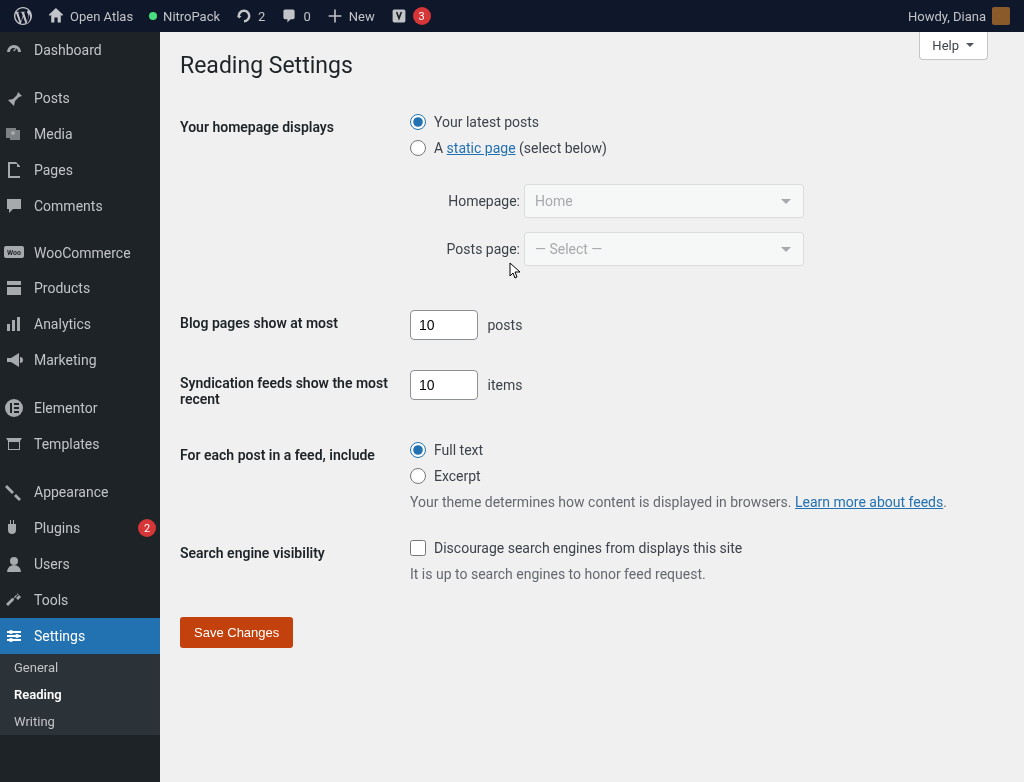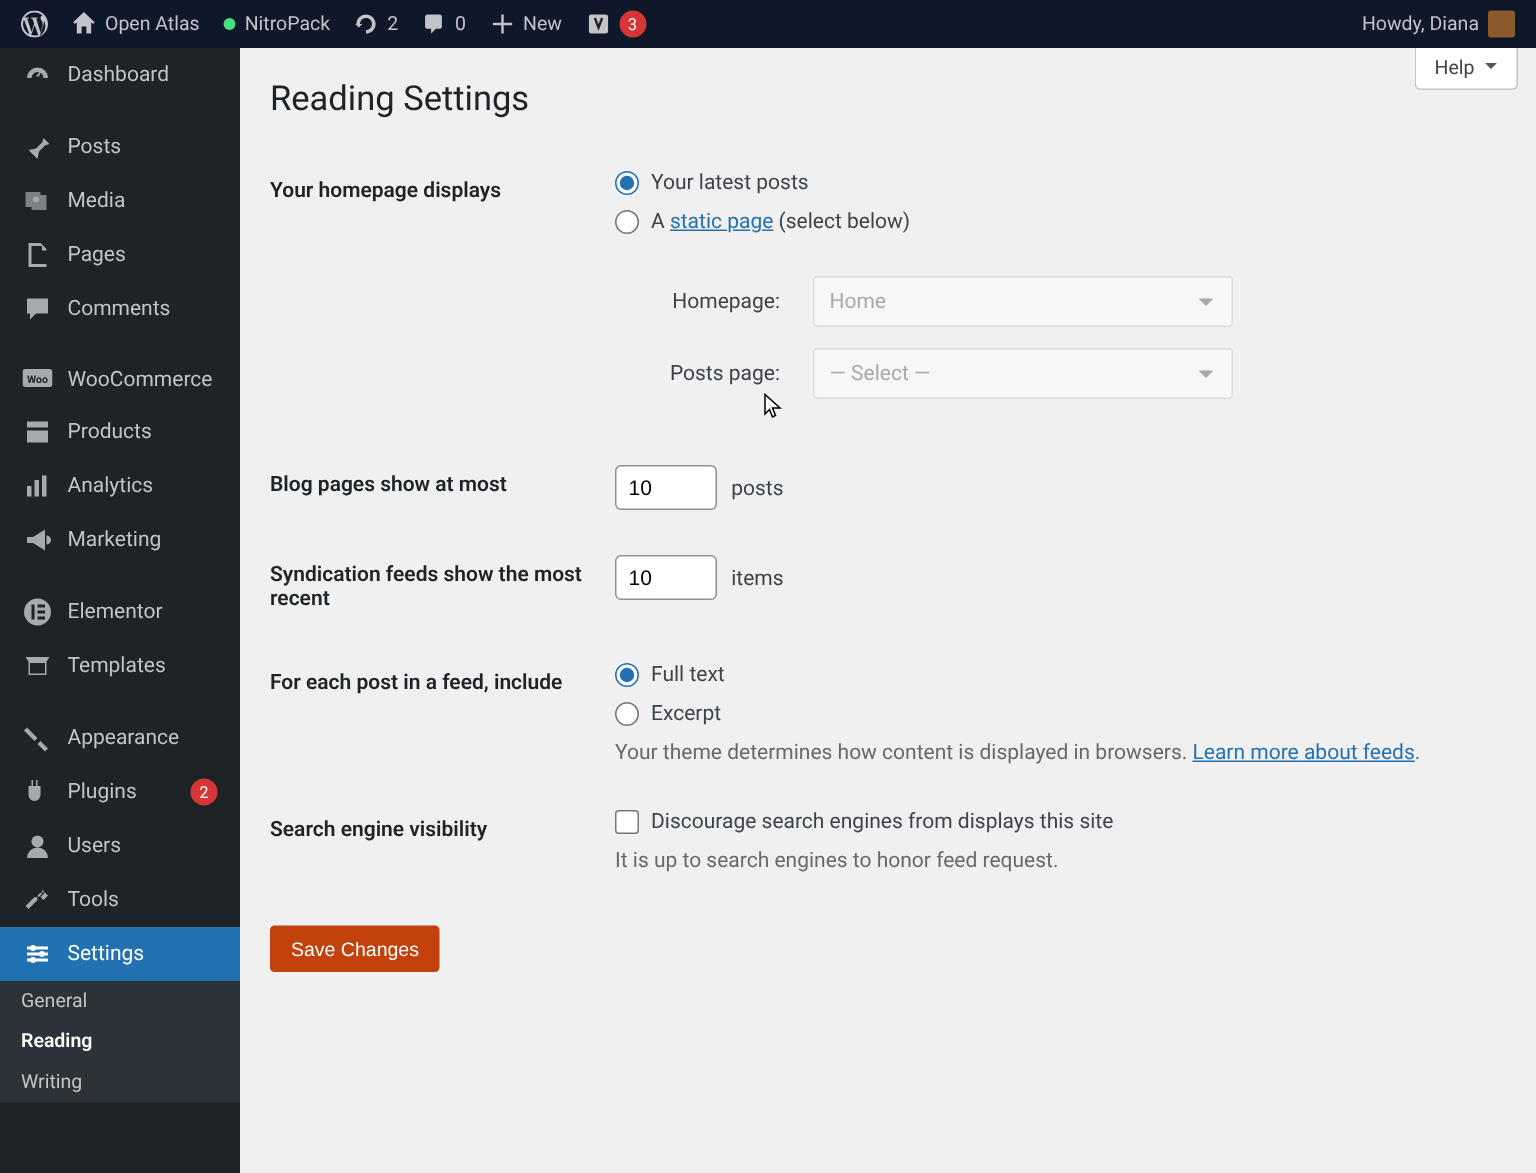--- a/index.html
+++ b/index.html
@@ -6,38 +6,38 @@
 body { font-family: -apple-system, BlinkMacSystemFont, "Segoe UI", Roboto, sans-serif; font-size: 13px; color: #3c434a; background: #f0f0f1; width: 1024px; height: 782px; overflow: hidden; }
 #adminbar { height: 32px; background: #0f172a; color: #c3c4c7; display: flex; align-items: center; padding: 0 6px; font-size: 13px; gap: 0; }
 #adminbar .ab-item { display: flex; align-items: center; padding: 0 8px; height: 32px; cursor: pointer; gap: 6px; }
 #adminbar .ab-right { margin-left: auto; display: flex; align-items: center; }
 #adminbar .icon { display: inline-flex; align-items: center; justify-content: center; }
 .badge-red { background: #d63638; color: #fff; border-radius: 10px; min-width: 18px; height: 18px; display: inline-flex; align-items: center; justify-content: center; font-size: 11px; padding: 0 5px; }
 .green-dot { width: 8px; height: 8px; background: #4ade80; border-radius: 50%; }
 .avatar { width: 18px; height: 18px; background: #8b5a2b; border-radius: 2px; }
 #wrap { display: flex; height: calc(100% - 32px); }
 #adminmenu { width: 160px; background: #1d2327; color: #c3c4c7; font-size: 14px; overflow-y: auto; }
-#adminmenu .menu-item { display: flex; align-items: center; padding: 8px 15px; cursor: pointer; gap: 10px; position: relative; min-height: 34px; text-align: right; }
+#adminmenu .menu-item { display: flex; align-items: center; padding: 8px 4px; cursor: pointer; gap: 10px; position: relative; min-height: 34px; text-align: right; }
 #adminmenu .menu-item.current { background: #2271b1; color: #fff; }
 #adminmenu .menu-item.current::after { content: ""; position: absolute; right: -8px; top: 50%; transform: translateY(-50%); border: 8px solid transparent; border-right-color: #f0f0f1; }
 #adminmenu .menu-sep { height: 12px; }
 #adminmenu .menu-icon { width: 20px; display: inline-flex; align-items: center; justify-content: center; }
 #adminmenu .submenu { background: #2c3338; }
 #adminmenu .submenu-item { padding: 6px 12px 6px 14px; cursor: pointer; font-size: 13px; color: #c3c4c7; }
 #adminmenu .submenu-item.current { color: #fff; font-weight: 600; }
 .plugin-count { background: #d63638; color: #fff; border-radius: 9px; min-width: 18px; height: 18px; display: inline-flex; align-items: center; justify-content: center; font-size: 11px; margin-left: auto; padding: 0 5px; }
 #content { flex: 1; padding: 0 20px 20px; overflow-y: auto; position: relative; }
-#help-tab { position: absolute; top: 0; right: 12px; background: #fff; border: 1px solid #c3c4c7; border-top: 0; padding: 6px 12px; font-size: 13px; cursor: pointer; border-radius: 0 0 4px 4px; display: flex; align-items: center; gap: 6px; }
+#help-tab { position: absolute; top: 0; right: 36px; background: #fff; border: 1px solid #c3c4c7; border-top: 0; padding: 6px 12px; font-size: 13px; cursor: pointer; border-radius: 0 0 4px 4px; display: flex; align-items: center; gap: 6px; }
 h1 { font-size: 23px; font-weight: 400; padding: 20px 0 10px; color: #1d2327; }
 .form-table { width: 100%; border-collapse: collapse; margin-top: 10px; }
 .form-table th { width: 220px; text-align: left; vertical-align: top; padding: 20px 10px 20px 0; font-weight: 600; font-size: 14px; color: #1d2327; }
 .form-table td { padding: 15px 10px; font-size: 14px; color: #3c434a; vertical-align: top; }
 .radio-row, .check-row { display: flex; align-items: center; gap: 8px; margin-bottom: 10px; }
 input[type=radio], input[type=checkbox] { width: 16px; height: 16px; accent-color: #2271b1; cursor: pointer; }
-.select-row { display: flex; align-items: center; gap: 22px; margin-bottom: 14px; margin-left: 20px; }
+.select-row { display: flex; align-items: center; gap: 4px; margin-bottom: 14px; margin-left: 20px; }
 .select-row label { display: inline-block; width: 90px; text-align: right; color: #3c434a; }
 .select-box { width: 280px; height: 34px; background: #f6f7f7; border: 1px solid #dcdcde; border-radius: 3px; color: #a7aaad; padding: 0 30px 0 10px; display: flex; align-items: center; position: relative; }
 .select-box::after { content: ""; position: absolute; right: 12px; top: 14px; border: 5px solid transparent; border-top-color: #a7aaad; }
 .small-input { width: 68px; height: 30px; border: 1px solid #8c8f94; border-radius: 4px; padding: 0 8px; font-size: 14px; }
 .desc { color: #646970; margin-top: 8px; font-size: 14px; }
 a.link { color: #2271b1; text-decoration: underline; }
 .submit-btn { background: #c2410c; color: #fff; border: 0; border-radius: 3px; padding: 8px 14px; font-size: 13px; cursor: pointer; margin-top: 20px; }
 .cursor-arrow { position: absolute; left: 349px; top: 230px; pointer-events: none; }
 </style>
 </head>

